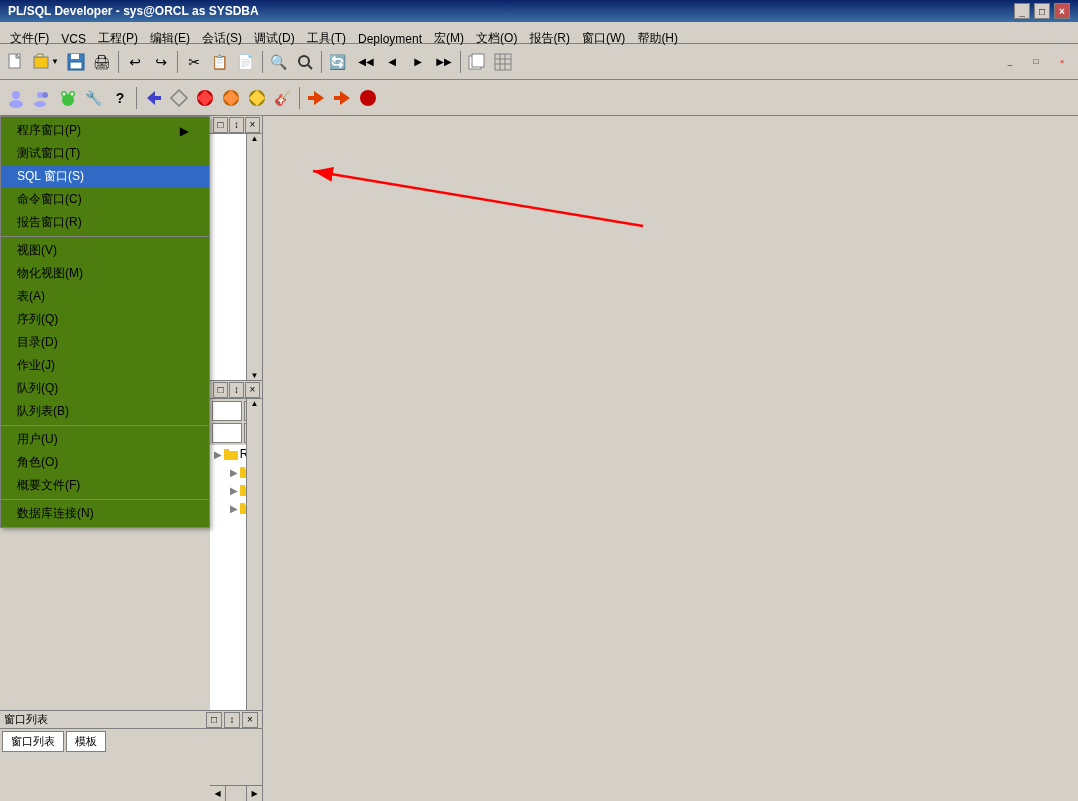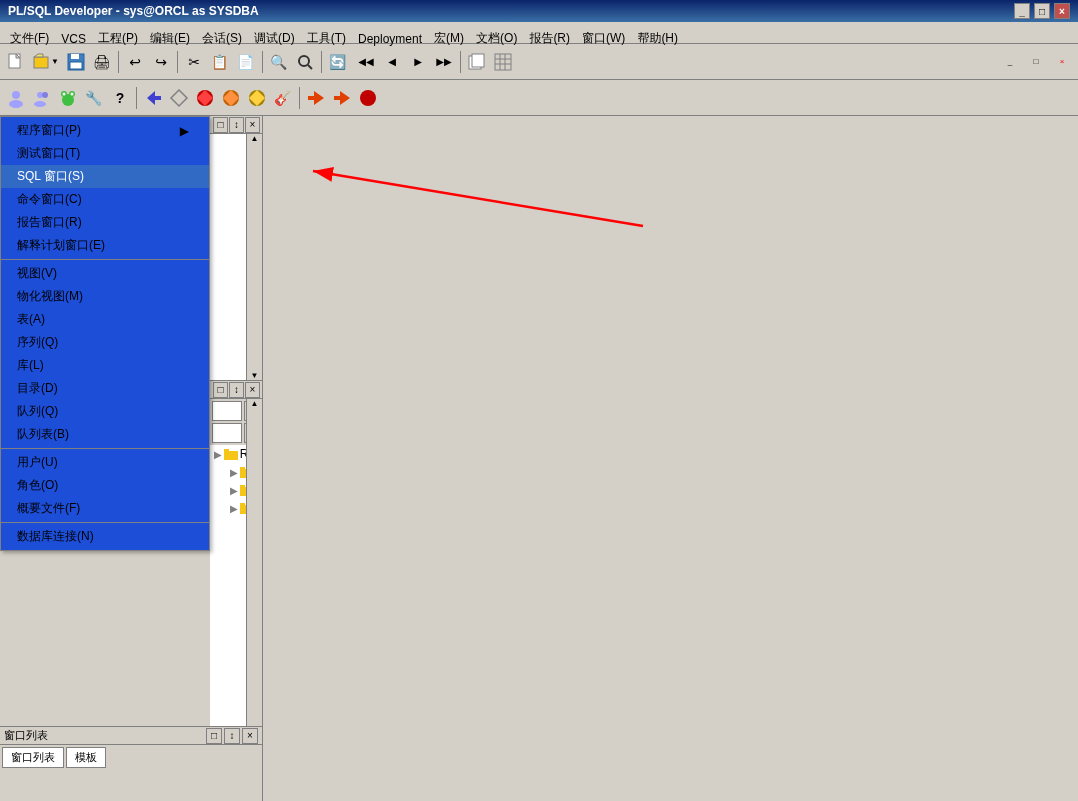--- a/index.html
+++ b/index.html
@@ -96,21 +96,21 @@
       flex-direction: column;
       position: relative;
     }
 
     
     #dropdown-menu {
       position: absolute;
       left: 0;
       top: 0;
       width: 210px;
-      background: #1d4ed8;
+      background: #4d7c0f;
       border: 1px solid #808080;
       box-shadow: 2px 2px 4px rgba(0,0,0,0.3);
       z-index: 100;
       padding: 2px 0;
     }
     .dropdown-item {
       padding: 3px 20px 3px 16px;
       cursor: pointer;
       display: flex;
       align-items: center;
@@ -411,41 +411,38 @@
       </div>
       <div class="dropdown-item" style="background:#316ac5;color:white;">
         <span>SQL 窗口(S)</span>
       </div>
       <div class="dropdown-item">
         <span>命令窗口(C)</span>
       </div>
       <div class="dropdown-item">
         <span>报告窗口(R)</span>
       </div>
-      <div class="dropdown-item">
-        <span>解释计划窗口(E)</span>
-      </div>
       <div class="dropdown-divider"></div>
       <div class="dropdown-item">
         <span>视图(V)</span>
       </div>
       <div class="dropdown-item">
         <span>物化视图(M)</span>
       </div>
       <div class="dropdown-item">
         <span>表(A)</span>
       </div>
       <div class="dropdown-item">
         <span>序列(Q)</span>
       </div>
       <div class="dropdown-item">
-        <span>库(L)</span>
-      </div>
-      <div class="dropdown-item">
         <span>目录(D)</span>
+      </div>
+      <div class="dropdown-item">
+        <span>作业(J)</span>
       </div>
       <div class="dropdown-item">
         <span>队列(Q)</span>
       </div>
       <div class="dropdown-item">
         <span>队列表(B)</span>
       </div>
       <div class="dropdown-divider"></div>
       <div class="dropdown-item">
         <span>用户(U)</span>
@@ -550,21 +547,21 @@
         </div>
 
         <div style="position:absolute;right:0;top:18px;bottom:16px;width:16px;background:#d4d0c8;border-left:1px solid #808080;display:flex;flex-direction:column;align-items:center;">
           <div style="font-size:8px;cursor:pointer;">▲</div>
           <div style="flex:1;"></div>
           <div style="font-size:8px;cursor:pointer;">▼</div>
         </div>
       </div>
     </div>
 
-    <div id="window-list-panel" style="position:absolute;bottom:0;left:0;right:0;height:75px;background:#d4d0c8;border-top:1px solid #808080;">
+    <div id="window-list-panel" style="position:absolute;bottom:16px;left:0;right:0;height:75px;background:#d4d0c8;border-top:1px solid #808080;">
       <div class="window-list-title">
         <span>窗口列表</span>
         <div style="margin-left:auto;display:flex;gap:1px;">
           <div class="panel-btn">□</div>
           <div class="panel-btn">↕</div>
           <div class="panel-btn">×</div>
         </div>
       </div>
       <div class="window-list-tabs">
         <div class="window-tab active">窗口列表</div>

